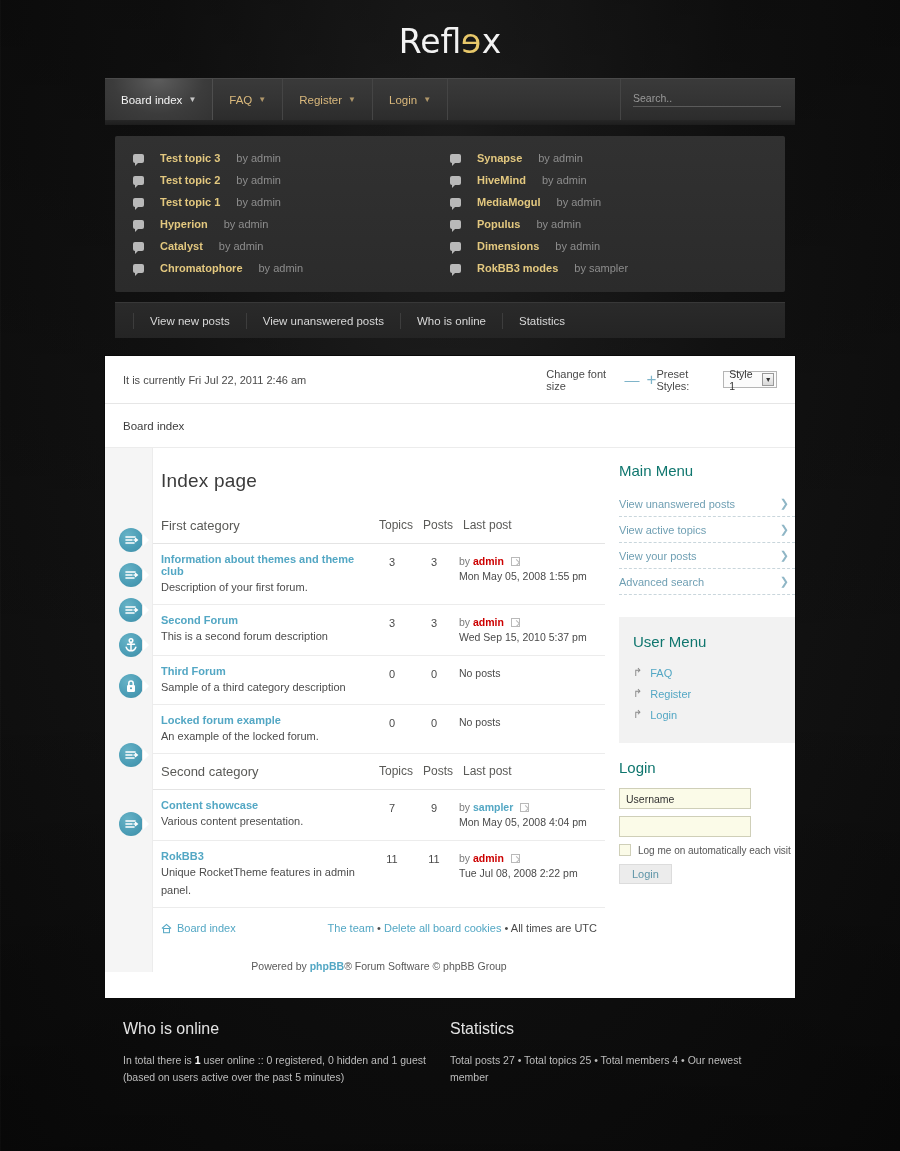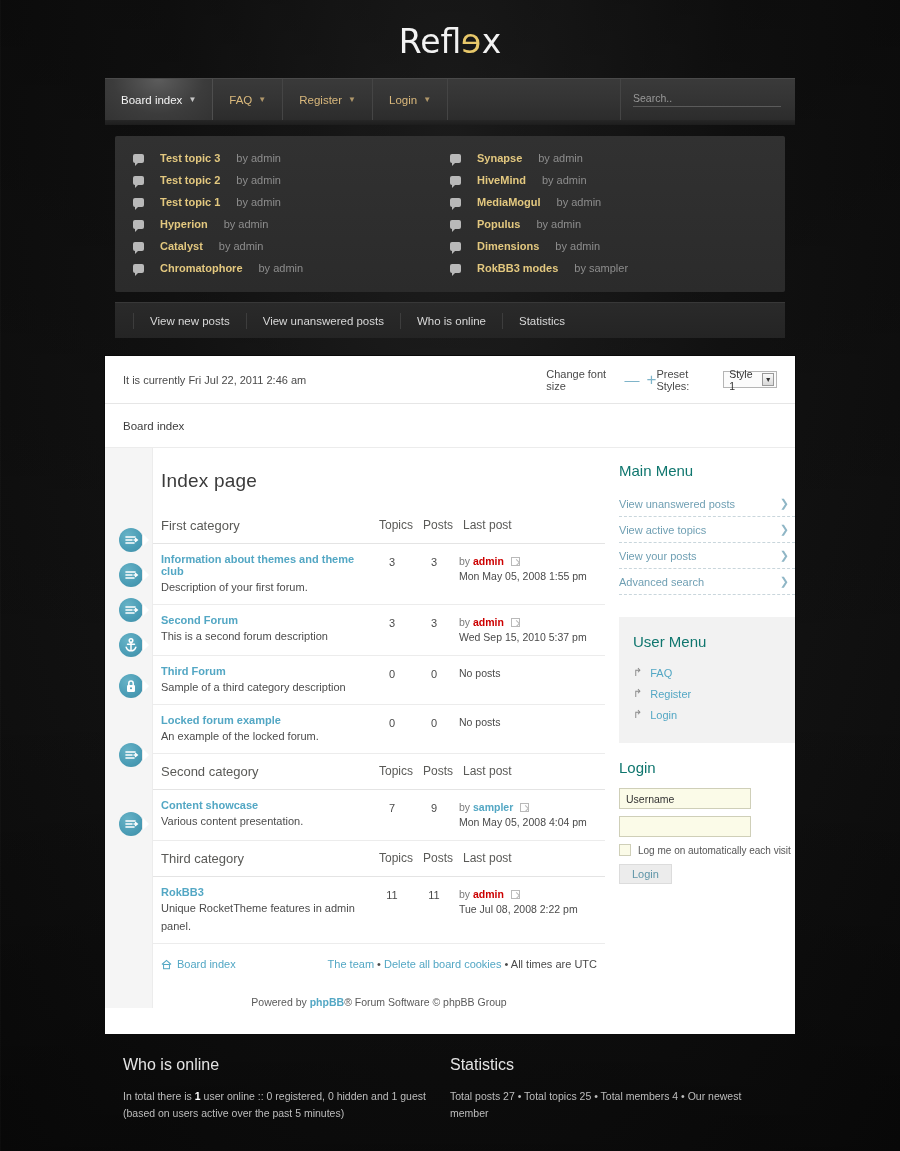--- a/index.html
+++ b/index.html
@@ -500,26 +500,20 @@
               <td class="num">7</td>
               <td class="num">9</td>
               <td class="lp">
                 <span class="byuser">by</span>
                 <span class="usampler">sampler</span>
                 <span class="jump"></span><br>
                 <span>Mon May 05, 2008 4:04 pm</span>
               </td>
             </tr>
 
-            <tr class="cat-head">
-              <td>Third category</td>
-              <td class="num">Topics</td>
-              <td class="num">Posts</td>
-              <td class="lp">Last post</td>
-            </tr>
             <tr class="frow">
               <td class="fname">
                 <span class="flink">RokBB3</span>
                 <span class="fdesc">Unique RocketTheme features in admin panel.</span>
               </td>
               <td class="num">11</td>
               <td class="num">11</td>
               <td class="lp">
                 <span class="byuser">by</span>
                 <span class="uadmin">admin</span>

